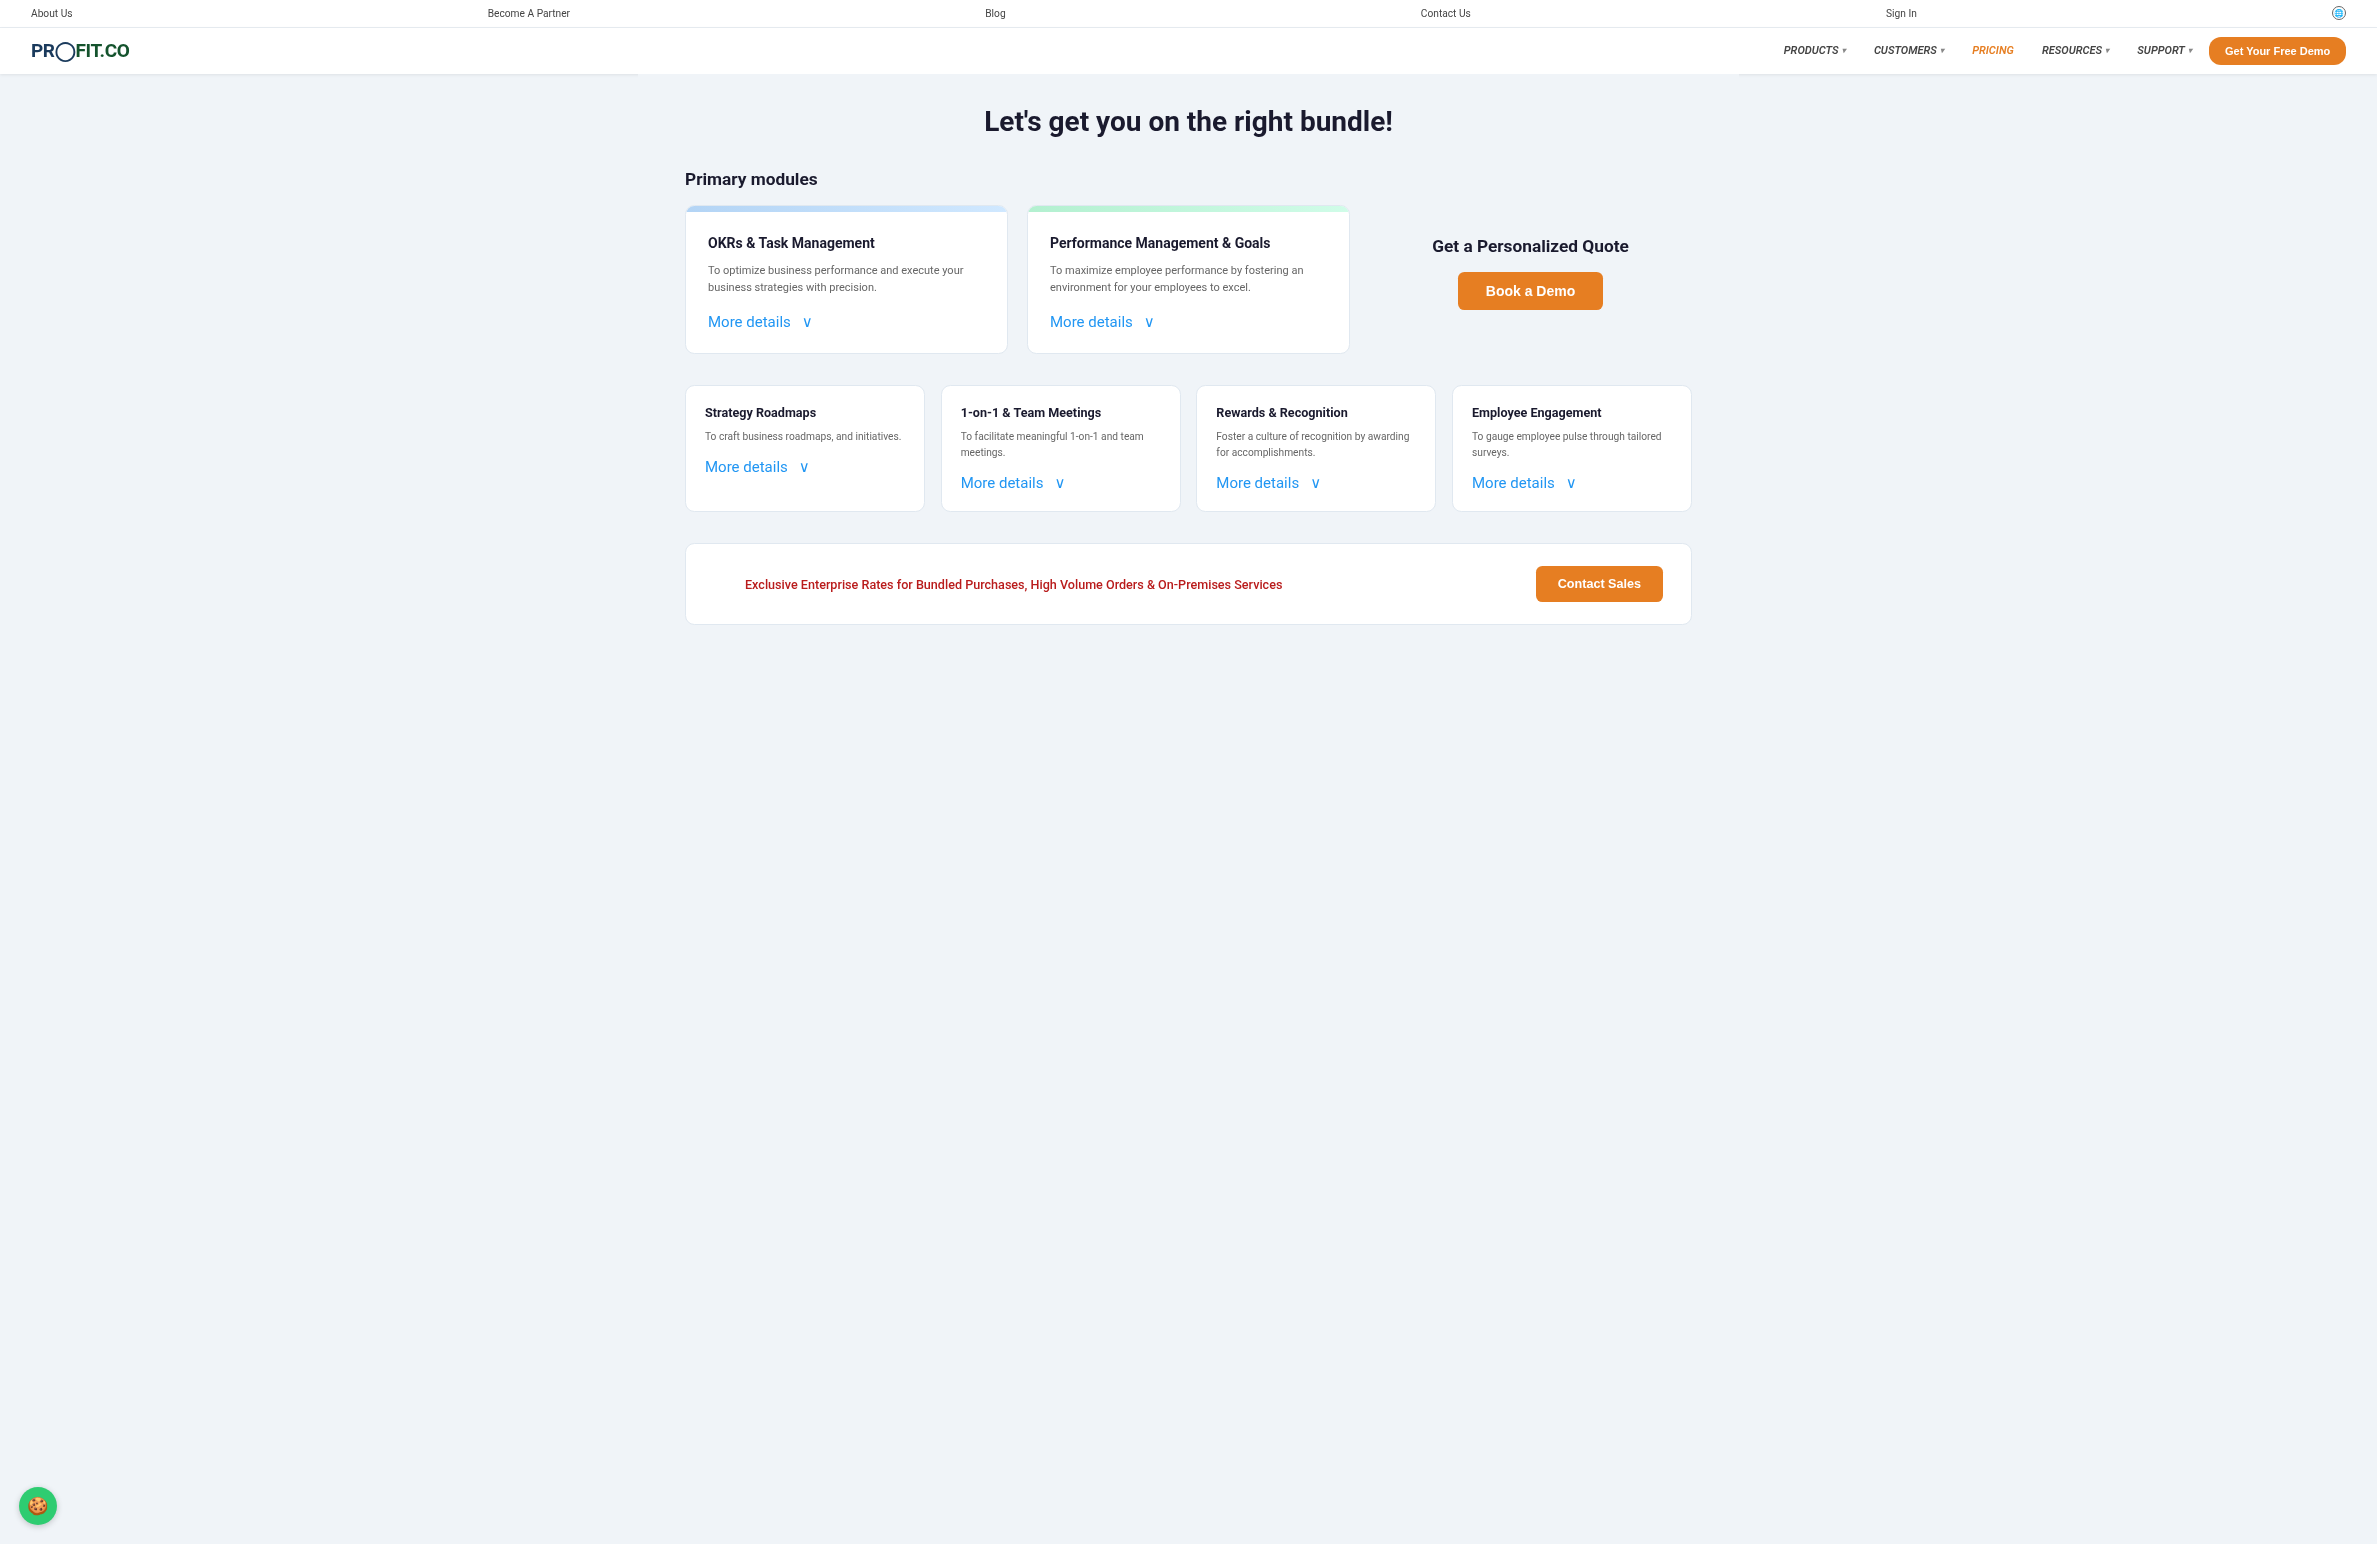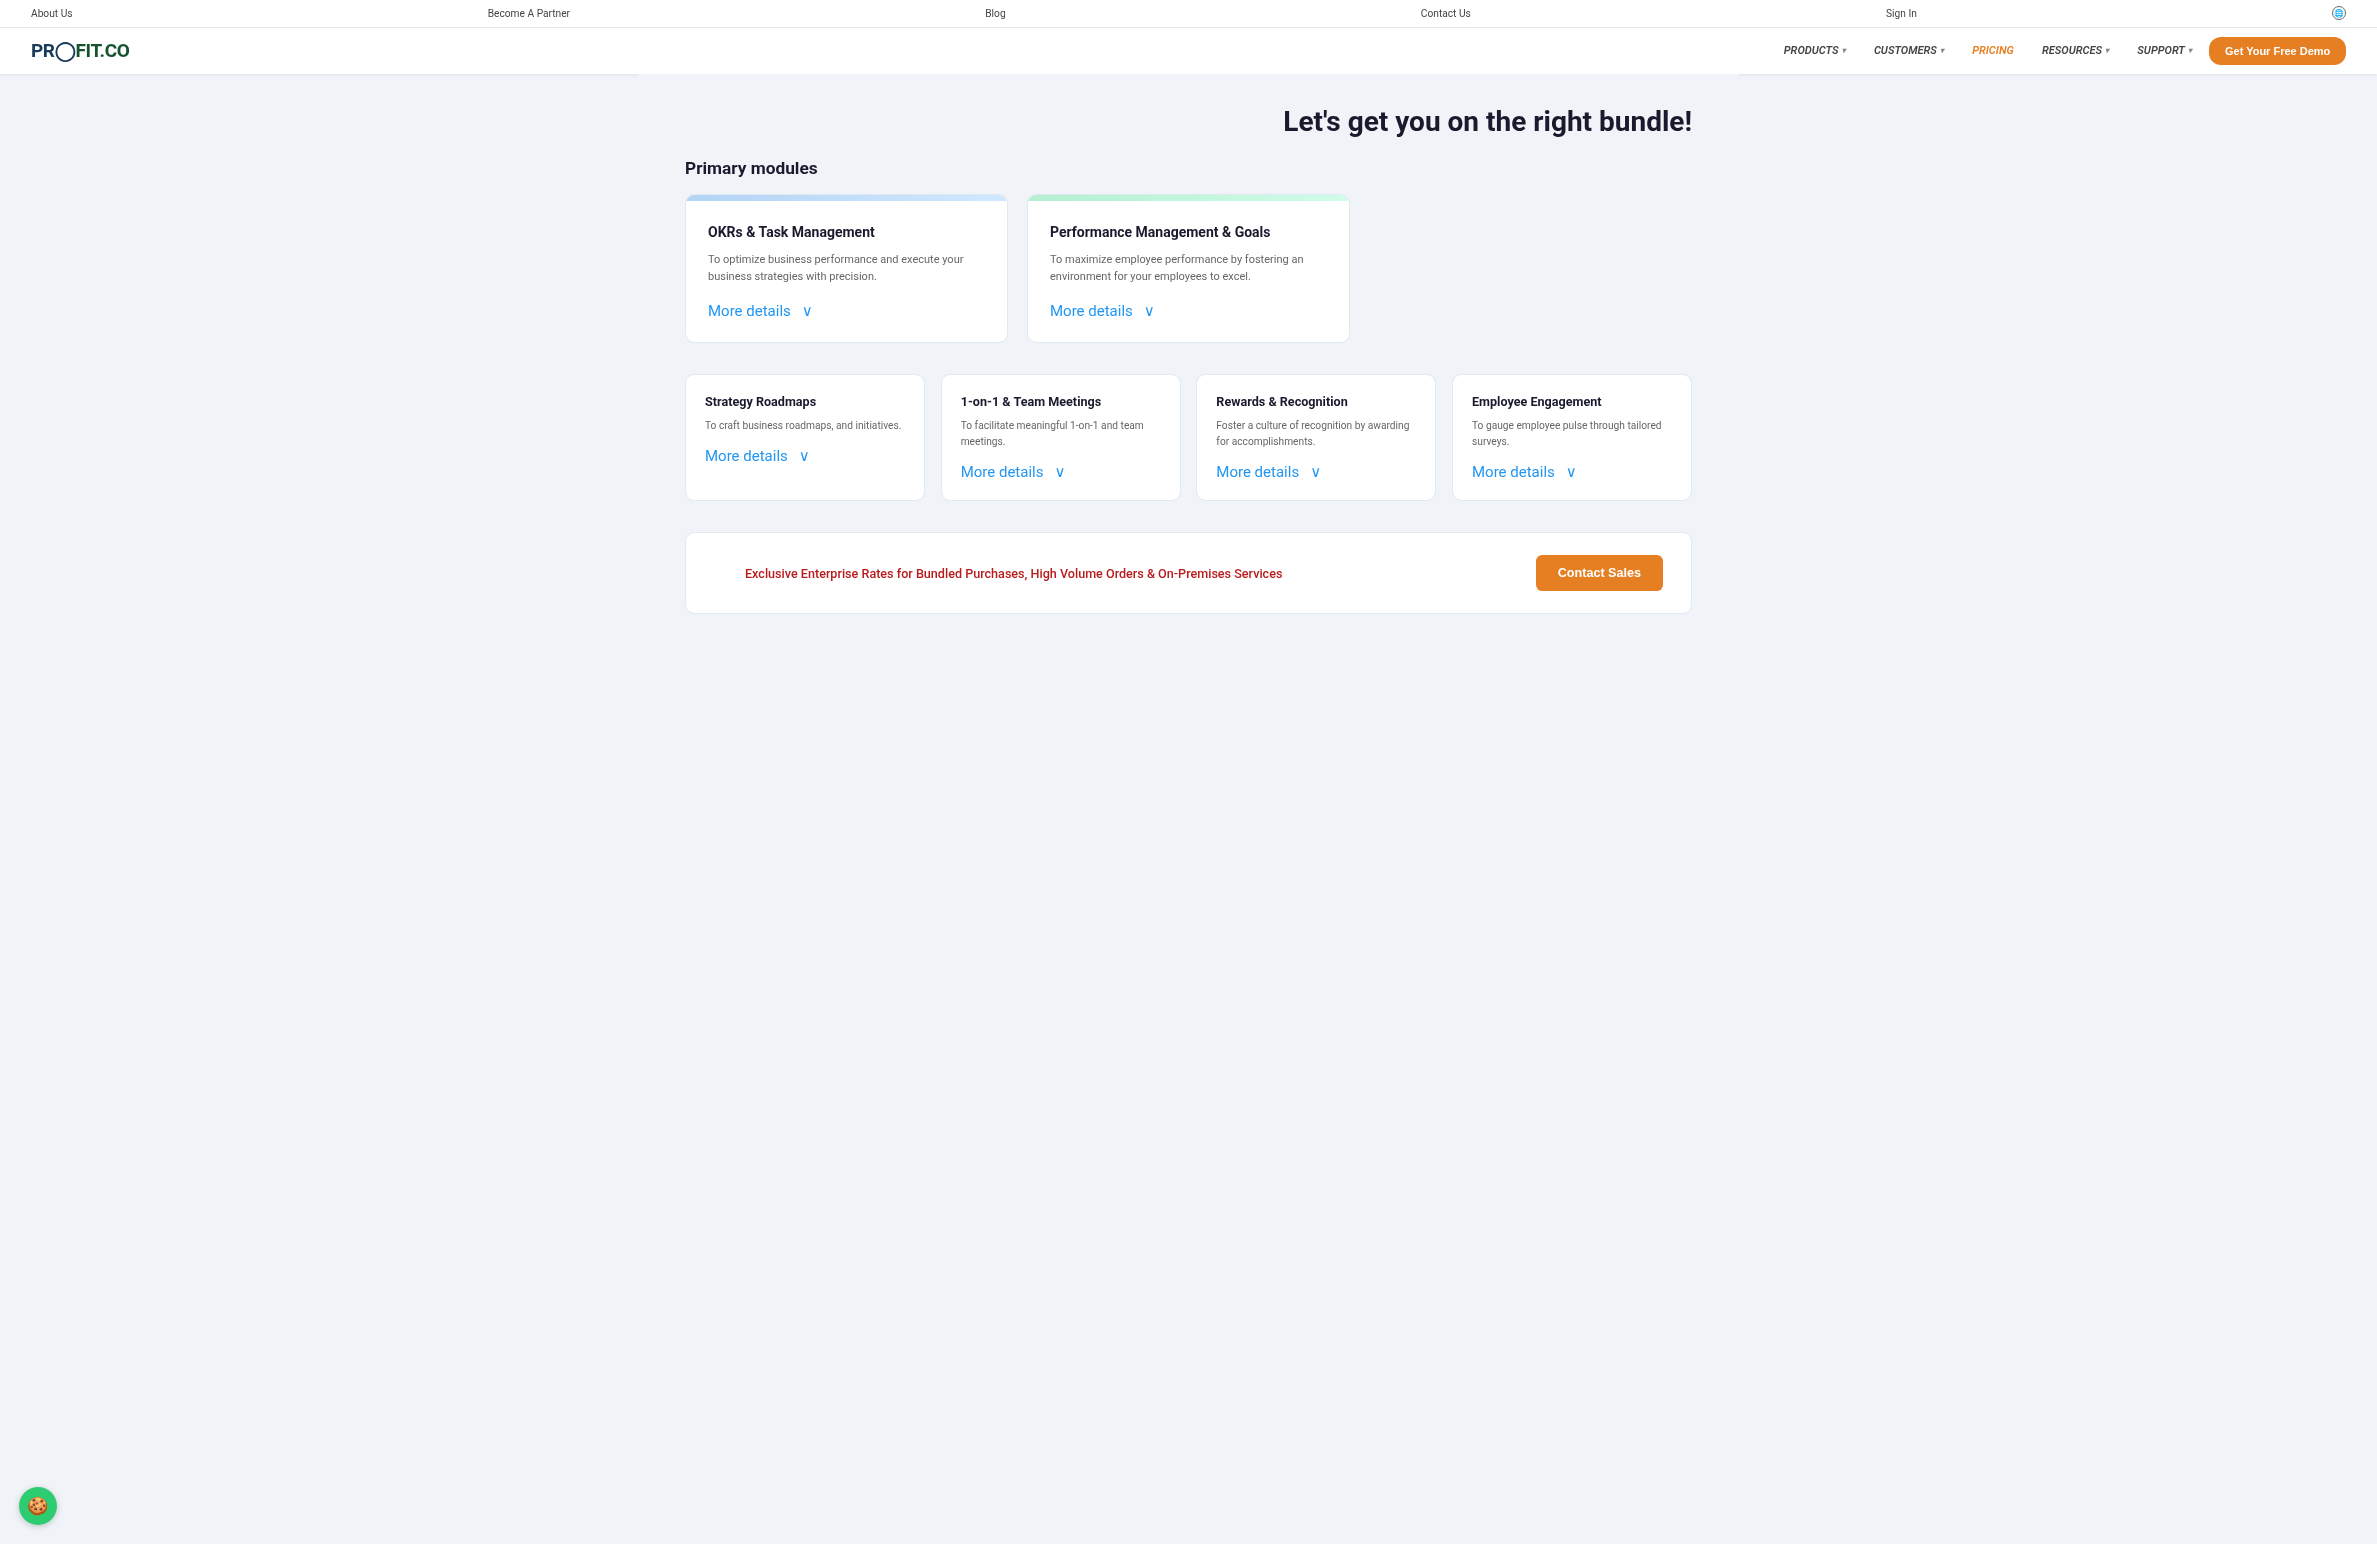--- a/index.html
+++ b/index.html
@@ -60,25 +60,25 @@
 
     
     .page-content {
       background: #f0f4f8;
       padding: 31px 47px 47px;
       max-width: 1101px;
       margin: 0 auto;
     }
 
     .page-title {
-      text-align: right;
+      text-align: center;
       font-size: 28px;
       font-weight: 700;
       color: #1a1a2e;
-      margin-bottom: 20px;
+      margin-bottom: 31px;
     }
 
     
     .section-title {
       font-size: 17.3px;
       font-weight: 700;
       color: #1a1a2e;
       margin-bottom: 15.7px;
     }
 
@@ -327,20 +327,24 @@
 
       <div class="module-card module-card-perf">
         <h3>Performance Management &amp; Goals</h3>
         <p>To maximize employee performance by fostering an environment for your employees to excel.</p>
         <a class="more-details">
           <span>More details</span>
           <span>∨</span>
         </a>
       </div>
 
+      <div class="quote-box">
+        <h3>Get a Personalized Quote</h3>
+        <button class="book-demo-btn">Book a Demo</button>
+      </div>
 
     </div>
   </section>
 
   <section>
 
     <div class="addons-grid">
 
       <div class="addon-card">
         <h4>Strategy Roadmaps</h4>

